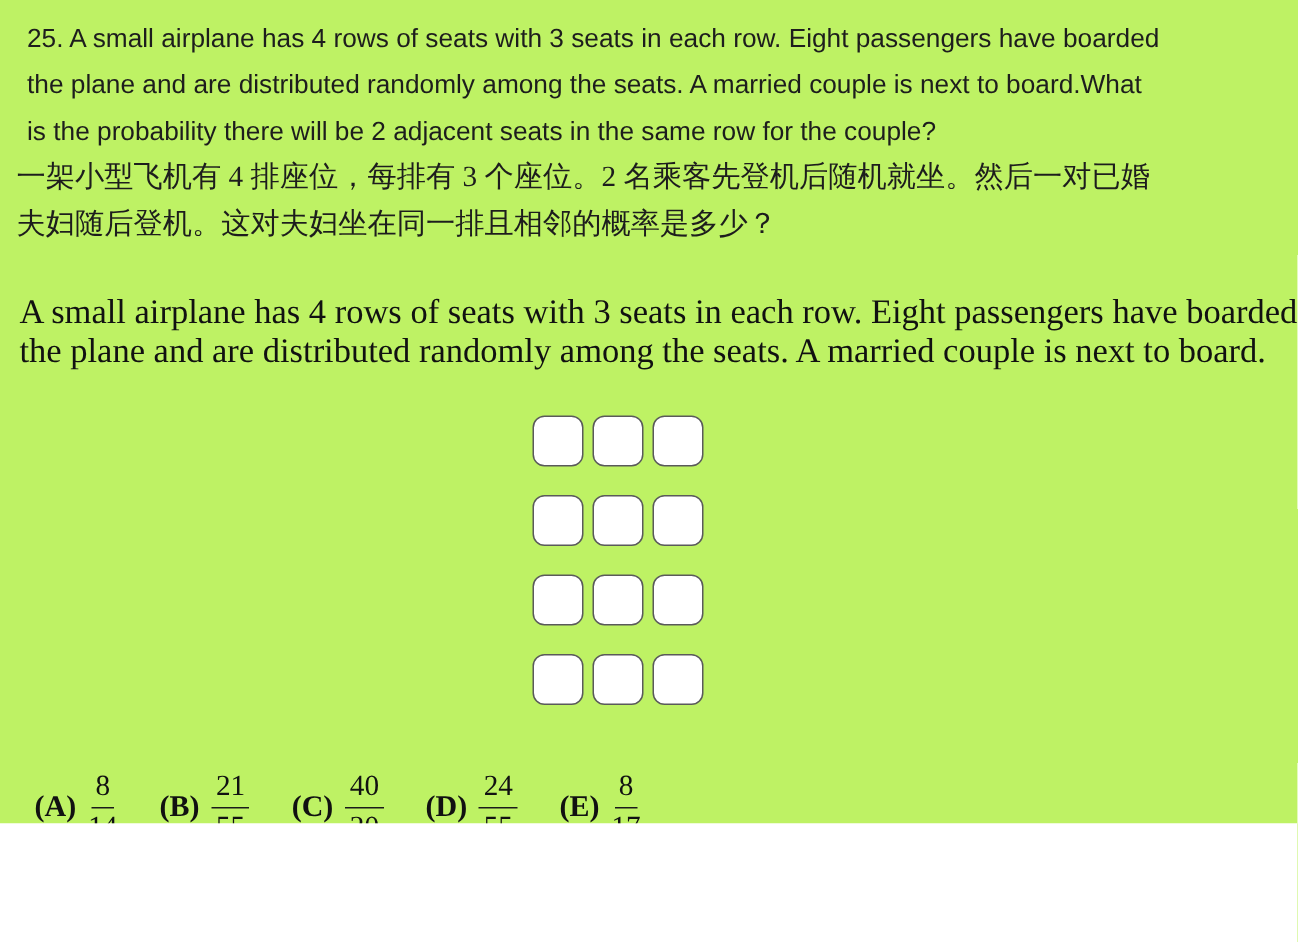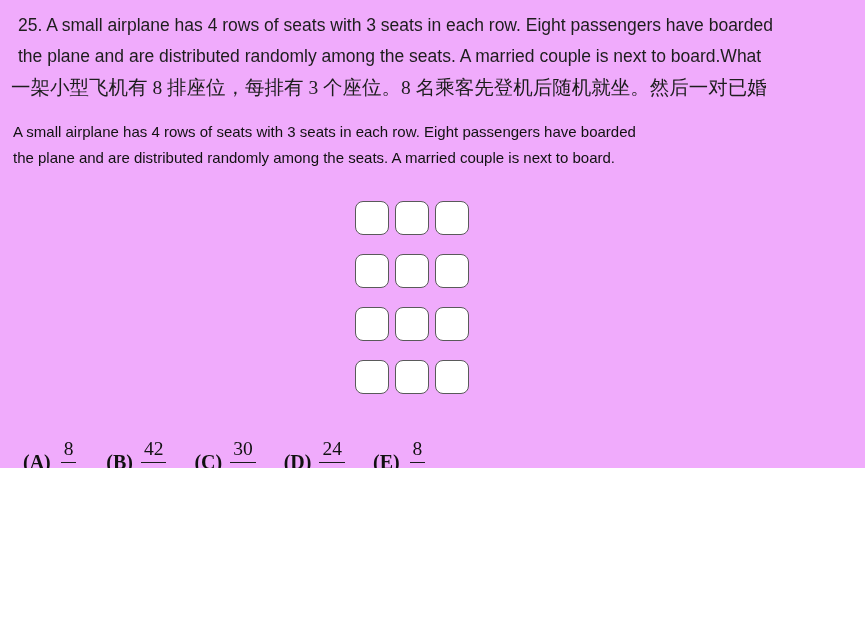--- a/index.html
+++ b/index.html
@@ -3,45 +3,45 @@
 <meta charset="utf-8">
 <style>
   html, body {
     margin: 0;
     padding: 0;
     background: #ffffff;
   }
   .page {
     position: relative;
     width: 865px;
-    height: 468px;
-    background: #f0abfc;
+    height: 549px;
+    background: #bef264;
     color: #1c1c1c;
     overflow: hidden;
   }
   .line { white-space: nowrap; }
 
   .para-sans {
     margin: 10px 0 0 18px;
     font-family: "Liberation Sans", sans-serif;
     font-size: 17.5px;
     line-height: 31px;
     color: #1d1d1d;
   }
   .para-zh {
     margin: 0 0 0 11px;
     font-family: "Liberation Serif", serif;
     font-size: 19.5px;
     line-height: 31px;
     color: #1d1d1d;
   }
   .para-serif {
-    margin: 16px 0 0 13px;
-    font-family: Liberation Sans, sans-serif;
-    font-size: 15px;
+    margin: 30px 0 0 13px;
+    font-family: Liberation Serif, serif;
+    font-size: 23px;
     line-height: 26px;
     color: #111111;
   }
 
   .seat-grid {
     margin: 30px 0 0 355px;
     display: flex;
     flex-direction: column;
     row-gap: 19px;
     width: fit-content;
@@ -109,24 +109,26 @@
   }
 </style>
 </head>
 <body>
 
 <div class="page">
 
   <div class="para-sans">
     <div class="line">25. A small airplane has 4 rows of seats with 3 seats in each row. Eight passengers have boarded</div>
     <div class="line">the plane and are distributed randomly among the seats. A married couple is next to board.What</div>
+    <div class="line">is the probability there will be 2 adjacent seats in the same row for the couple?</div>
   </div>
 
   <div class="para-zh">
-    <div class="line">一架小型飞机有 8 排座位，每排有 3 个座位。8 名乘客先登机后随机就坐。然后一对已婚</div>
+    <div class="line">一架小型飞机有 4 排座位，每排有 3 个座位。2 名乘客先登机后随机就坐。然后一对已婚</div>
+    <div class="line">夫妇随后登机。这对夫妇坐在同一排且相邻的概率是多少？</div>
   </div>
 
   <div class="para-serif">
     <div class="line">A small airplane has 4 rows of seats with 3 seats in each row. Eight passengers have boarded</div>
     <div class="line">the plane and are distributed randomly among the seats. A married couple is next to board.</div>
   </div>
 
   <div class="seat-grid">
       <div class="seat-row">
         <div class="seat"></div>
@@ -154,28 +156,28 @@
     <div class="option">
       <span class="option-label">(A)</span>
       <span class="frac">
         <span class="frac-num">8</span>
         <span class="frac-den">14</span>
       </span>
     </div>
     <div class="option">
       <span class="option-label">(B)</span>
       <span class="frac">
-        <span class="frac-num">42</span>
+        <span class="frac-num">21</span>
         <span class="frac-den">55</span>
       </span>
     </div>
     <div class="option">
       <span class="option-label">(C)</span>
       <span class="frac">
-        <span class="frac-num">30</span>
+        <span class="frac-num">40</span>
         <span class="frac-den">20</span>
       </span>
     </div>
     <div class="option">
       <span class="option-label">(D)</span>
       <span class="frac">
         <span class="frac-num">24</span>
         <span class="frac-den">55</span>
       </span>
     </div>

